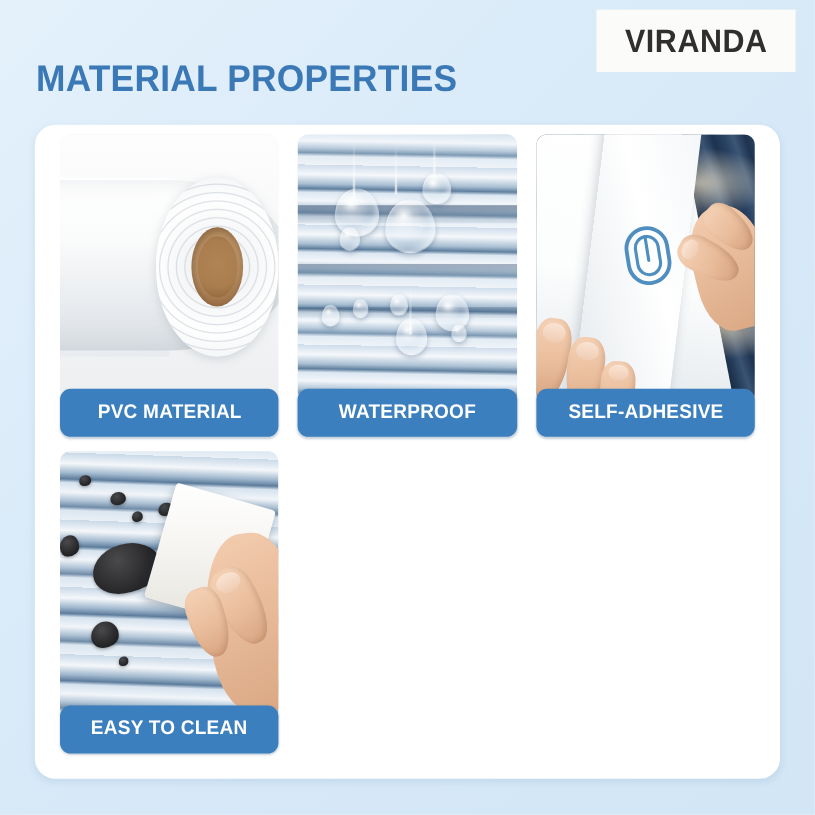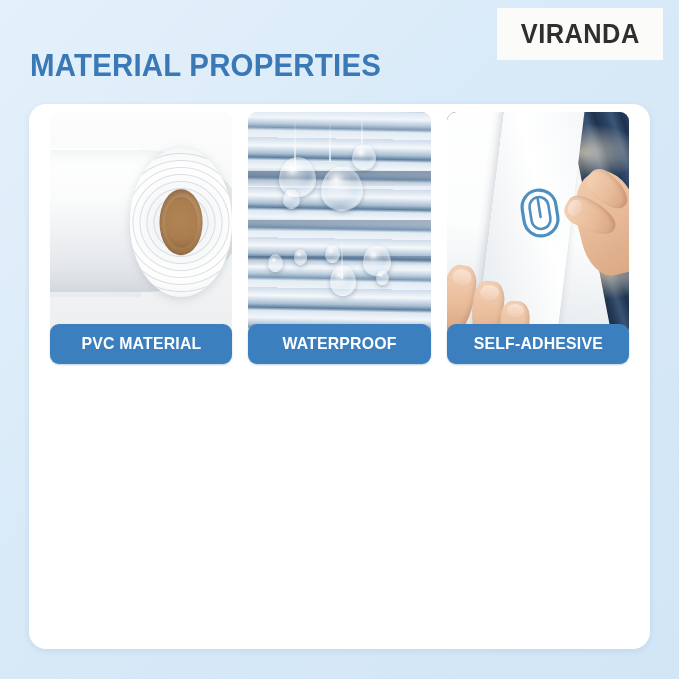--- a/index.html
+++ b/index.html
@@ -419,17 +419,39 @@
           <div class="finger" style="right:13%;top:34%;width:16%;height:24%;transform:rotate(-62deg);">
               <div class="nail"></div>
             </div>
           <div class="finger" style="right:4%;top:24%;width:15%;height:21%;transform:rotate(-48deg);"></div>
         </div>
         <div class="banner">
           <span class="banner-label">SELF-ADHESIVE</span>
         </div>
       </div>
 
+      <div class="card">
+        <div class="photo">
+          <div class="ec-bg"></div>
+          <div class="stain" style="left:15%;top:34%;width:32%;height:18%;transform:rotate(-8deg);"></div>
+          <div class="stain" style="left:14%;top:63%;width:13%;height:10%;"></div>
+          <div class="stain" style="left:23%;top:15%;width:7%;height:5%;"></div>
+          <div class="stain" style="left:33%;top:22%;width:5%;height:4%;"></div>
+          <div class="stain" style="left:45%;top:19%;width:7%;height:5%;"></div>
+          <div class="stain" style="left:9%;top:9%;width:5%;height:4%;"></div>
+          <div class="stain" style="left:27%;top:76%;width:4%;height:3.5%;"></div>
+          <div class="stain" style="left:0%;top:31%;width:9%;height:8%;"></div>
+          <div class="cloth"></div>
+          <div class="hand" style="right:-10%;top:30%;width:42%;height:66%;transform:rotate(-7deg);"></div>
+          <div class="finger" style="right:8%;top:42%;width:19%;height:30%;transform:rotate(-28deg);">
+              <div class="nail"></div>
+            </div>
+          <div class="finger" style="right:24%;top:50%;width:17%;height:26%;transform:rotate(-18deg);"></div>
+        </div>
+        <div class="banner">
+          <span class="banner-label">EASY TO CLEAN</span>
+        </div>
+      </div>
 
 
     </div>
   </div>
 </div>
 
 </body></html>

